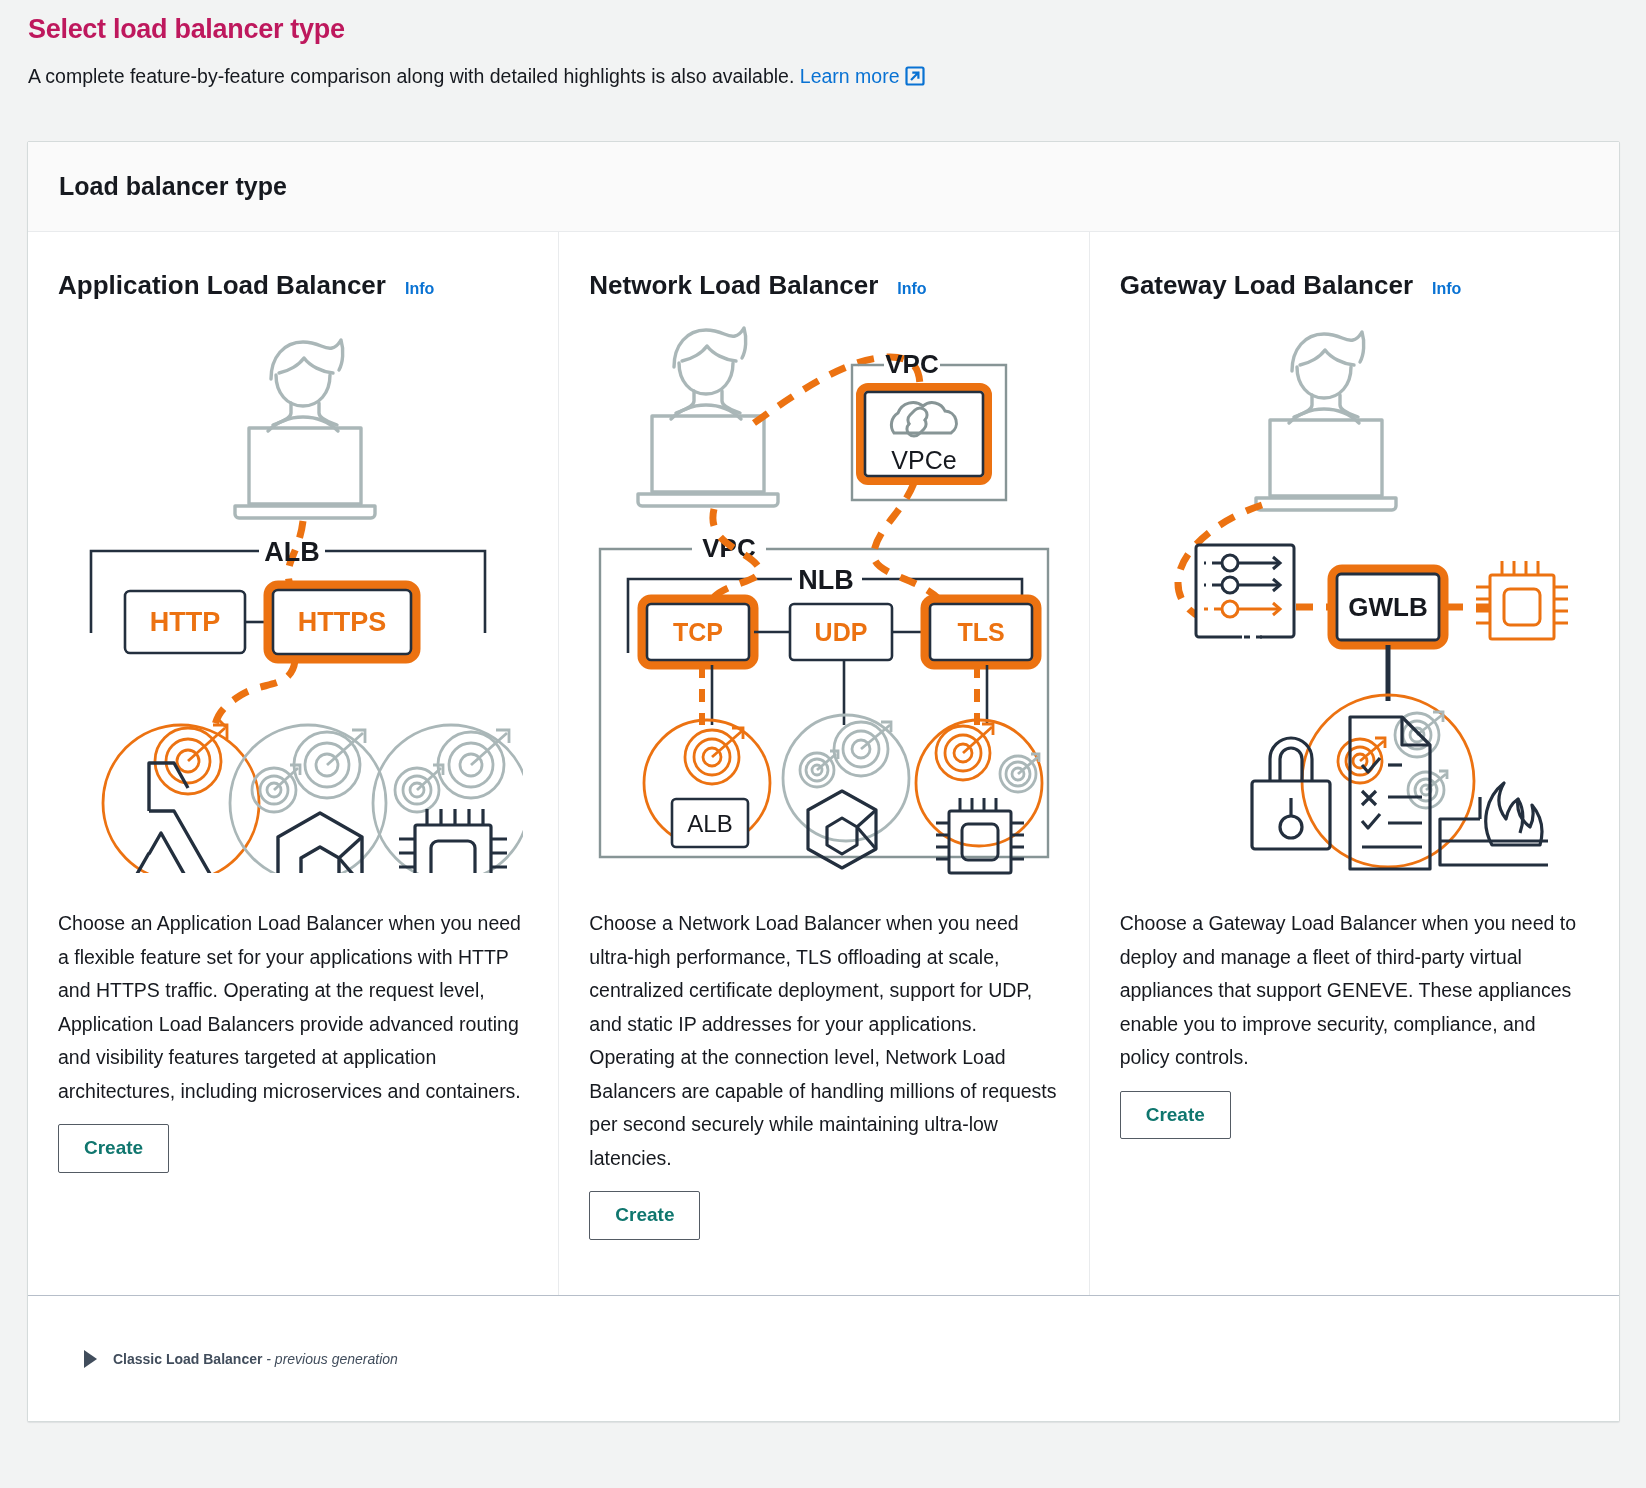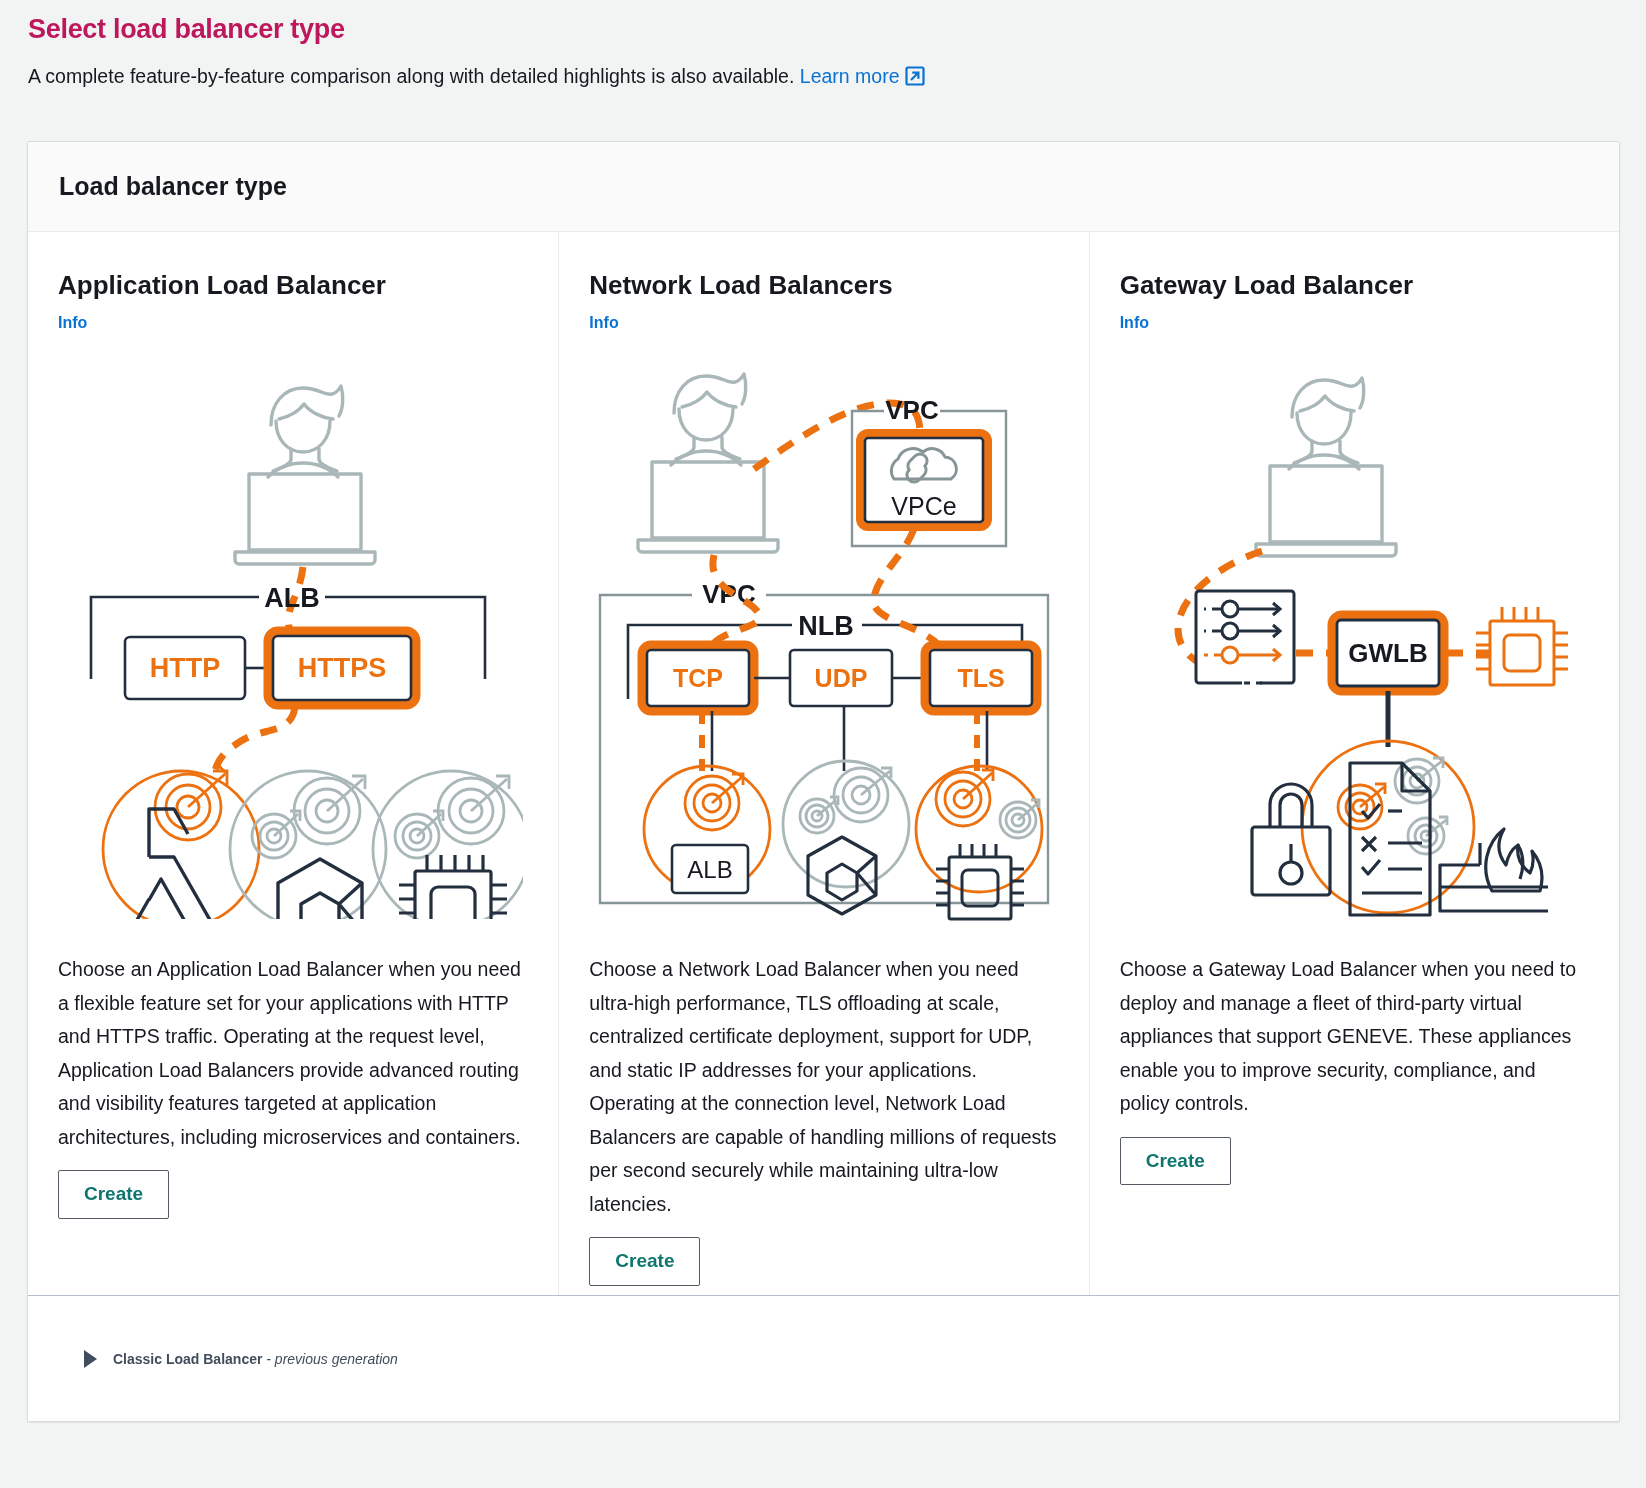--- a/index.html
+++ b/index.html
@@ -77,26 +77,25 @@
     flex: 1 1 33.333%;
     padding: 38px 30px 0 30px;
     position: relative;
   }
   .col + .col { border-left: 1px solid #e9ebed; }
 
   .col-title {
     font-size: 26px;
     font-weight: 700;
     color: #16191f;
-    margin: 0 0 21px 0;
+    margin: 0 0 6px 0;
     display: flex;
     align-items: baseline;
-    gap: 13px;
+    gap: 19px;
     white-space: nowrap;
-    flex-direction: column;
   }
   .info-link {
     font-size: 16px;
     font-weight: 700;
     color: #0972d3;
     text-decoration: none;
     cursor: pointer;
   }
 
   .diagram {
@@ -290,21 +289,21 @@
             </g>
           </svg>
         </div>
 
         <p class="desc">Choose an Application Load Balancer when you need a flexible feature set for your applications with HTTP and HTTPS traffic. Operating at the request level, Application Load Balancers provide advanced routing and visibility features targeted at application architectures, including microservices and containers.</p>
         <button class="btn-create">Create</button>
       </div>
 
       <div class="col">
         <div class="col-title">
-          <span>Network Load Balancers</span>
+          <span>Network Load Balancer</span>
           <a class="info-link">Info</a>
         </div>
 
         <div class="diagram">
           <svg width="460" height="570" viewBox="0 0 460 570">
 
             <g fill="none" stroke="#aab7b8" stroke-width="3.4" stroke-linecap="round" stroke-linejoin="round">
               <path d="M80 54 c0 -22 13 -37 32 -37 c16 0 21 8 29 6 c5 -1 7 -5 9 -8 c3 10 2 23 -2 30"></path>
               <path d="M85 50 c0 18 11 31 27 31 c16 0 27 -13 27 -31"></path>
               <path d="M88 48 c10 -2 20 -8 25 -15 c6 8 18 14 29 15"></path>

